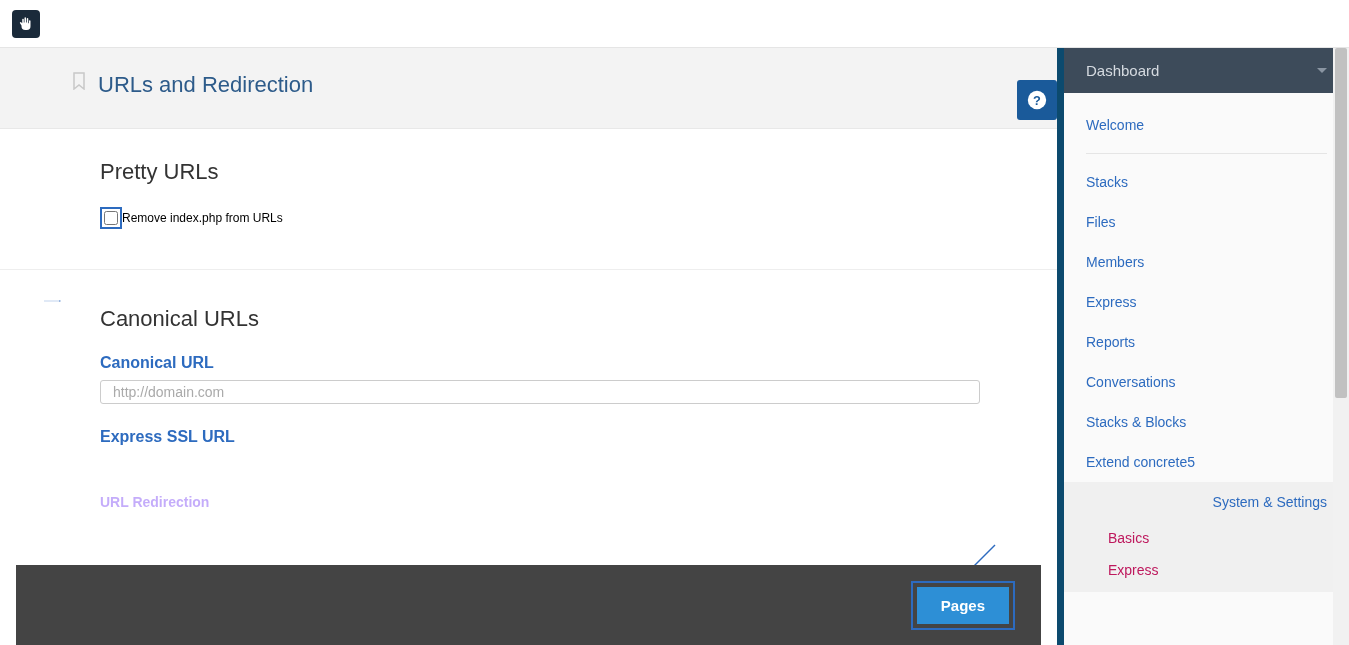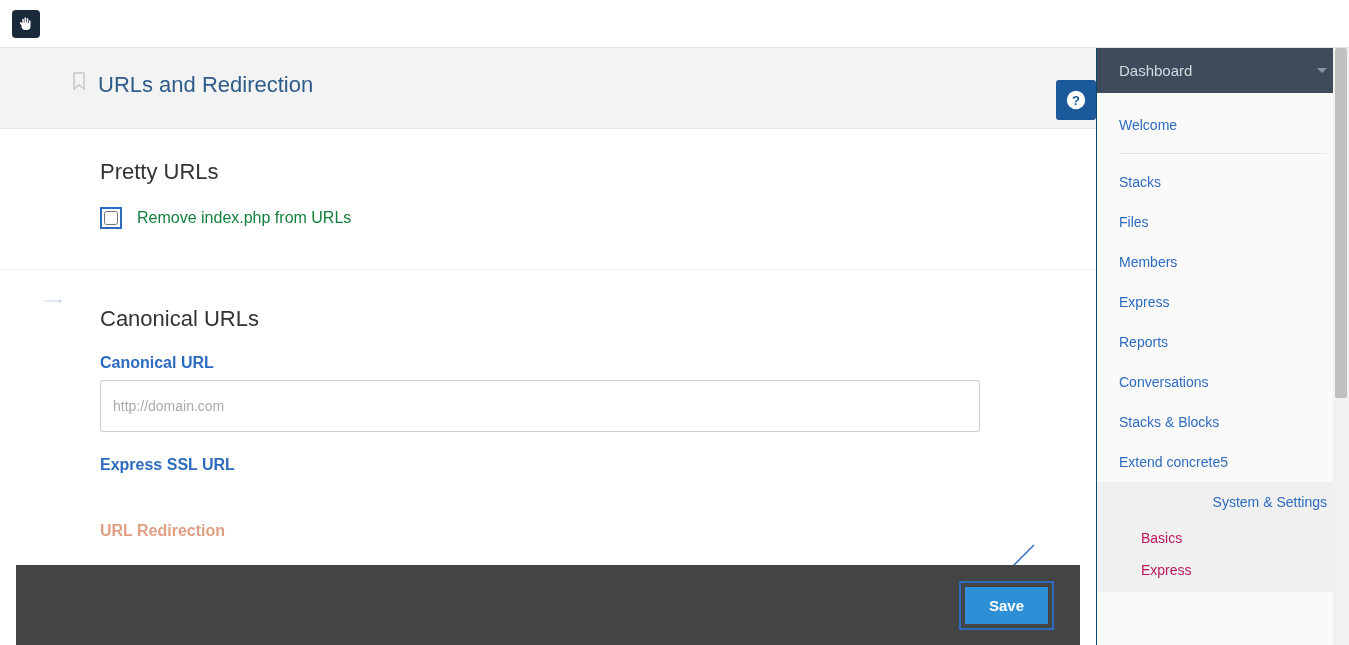--- a/index.html
+++ b/index.html
@@ -18,50 +18,50 @@
 .bookmark-icon svg { width: 14px; height: 18px; fill: none; stroke: #c8c8c8; stroke-width: 1.5; }
 .page-title { font-size: 22px; font-weight: 400; color: #2d5b8a; }
 .help-btn { position: absolute; right: 0; top: 32px; width: 40px; height: 40px; background: #1a5a9a; border-radius: 3px; display: flex; align-items: center; justify-content: center; cursor: pointer; }
 .help-btn svg { width: 22px; height: 22px; }
 
 .content { padding: 30px 100px 0 100px; }
 .section-title { font-size: 22px; font-weight: 400; color: #333; margin-bottom: 22px; }
 .checkbox-row { display: flex; align-items: center; margin-bottom: 20px; position: relative; }
 .checkbox-highlight { border: 2px solid #2d6bbf; padding: 2px; display: inline-flex; }
 .checkbox-row input[type=checkbox] { width: 14px; height: 14px; }
-.checkbox-label { margin-left: 15px; font-size: 16px; color: #15803d; }
+.checkbox-label { margin-left: 0; font-size: 12px; color: #000000; }
 
 .arrow-left { position: absolute; left: 10px; top: 252px; width: 85px; height: 2px; }
 
 .divider { height: 1px; background: #eee; margin: 40px -100px 36px -100px; }
 
 .form-label { color: #2d6bbf; font-size: 16px; font-weight: 600; margin-bottom: 8px; display: block; }
-.form-input { width: 880px; height: 52px; border: 1px solid #ccc; border-radius: 3px; padding: 0 12px; font-size: 14px; color: #999; margin-bottom: 24px; }
+.form-input { width: 880px; height: 24px; border: 1px solid #ccc; border-radius: 3px; padding: 0 12px; font-size: 14px; color: #999; margin-bottom: 24px; }
 .form-input::placeholder { color: #aaa; }
 
 .footer-bar { position: absolute; bottom: 0; left: 16px; right: 16px; height: 80px; background: #444; display: flex; align-items: center; justify-content: flex-end; padding-right: 26px; }
 .save-btn-wrap { border: 2px solid #2d6bbf; padding: 4px; }
 .save-btn { background: #2d8fd6; color: #fff; border: none; padding: 10px 24px; font-size: 15px; font-weight: 700; cursor: pointer; }
 
 .arrow-diag { position: absolute; right: 60px; top: 495px; width: 70px; height: 70px; pointer-events: none; }
 
-.sidebar { width: 253px; background: #fafafa; border-left: 1px solid #0c4a6e; position: relative; }
+.sidebar { width: 292px; background: #fafafa; border-left: 7px solid #0c4a6e; position: relative; }
 .sidebar-header { background: #3d4b5a; color: #d5dae0; padding: 14px 22px; font-size: 15px; display: flex; align-items: center; justify-content: space-between; }
 .sidebar-header .chev { width: 0; height: 0; border-left: 5px solid transparent; border-right: 5px solid transparent; border-top: 5px solid #8a95a2; }
 .sidebar-body { padding: 12px 22px; }
 .side-item { display: block; padding: 12px 0; color: #2d6bbf; font-size: 14px; text-decoration: none; cursor: pointer; }
 .side-sep { height: 1px; background: #e5e5e5; margin: 8px 0; }
 .side-item.active-parent { background: #f0f0f0; margin: 0 -22px; padding: 12px 22px; text-align: right; }
 .sub-item { padding: 8px 0 8px 22px; color: #be185d; font-size: 14px; cursor: pointer; display: block; }
 .sub-wrap { background: #f0f0f0; margin: 0 -22px; padding: 0 22px 6px 22px; }
 
 .scrollbar-right { position: absolute; right: 0; top: 48px; width: 16px; height: 597px; background: #f1f1f1; }
 .scrollbar-thumb { position: absolute; top: 0; left: 2px; width: 12px; height: 350px; background: #c1c1c1; border-radius: 2px; }
 
-.url-redirect-label { color: #c2410c; font-size: 16px; font-weight: 600; opacity: 0.5; }
+.url-redirect-label { color: #8b5cf6; font-size: 14px; font-weight: 600; opacity: 0.5; }
 </style>
 </head>
 <body>
 
 <div class="topbar">
   <div class="logo-box">
     <svg viewBox="0 0 24 24">
         <path d="M7 11V6a1 1 0 012 0v4h1V4a1 1 0 012 0v6h1V5a1 1 0 012 0v6h1V8a1 1 0 012 0v7a5 5 0 01-5 5h-2a5 5 0 01-5-5v-1l-2-3a1 1 0 011.5-1.3L7 11z"></path>
       </svg>
   </div>
@@ -112,21 +112,21 @@
       <label class="url-redirect-label">URL Redirection</label>
     </div>
 
     <svg class="arrow-diag" viewBox="0 0 70 70">
       <line x1="68" y1="2" x2="8" y2="62" stroke="#2d6bbf" stroke-width="1.5"></line>
       <polygon points="4,66 8,56 16,62" fill="#2d6bbf"></polygon>
     </svg>
 
     <div class="footer-bar">
       <span class="save-btn-wrap">
-        <button class="save-btn">Save</button>
+        <button class="save-btn">Pages</button>
       </span>
     </div>
 
   </div>
 
   <div class="sidebar">
     <div class="sidebar-header">
       <span>Dashboard</span>
       <span class="chev"></span>
     </div>

